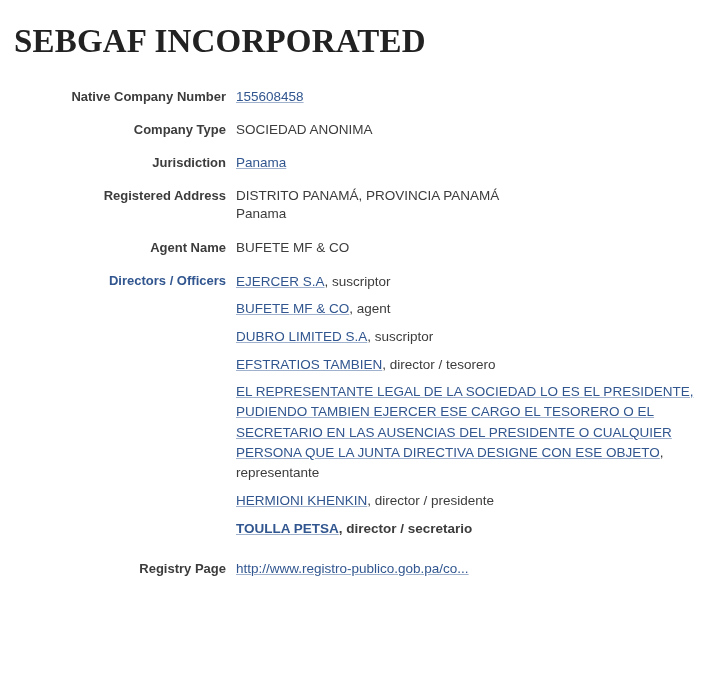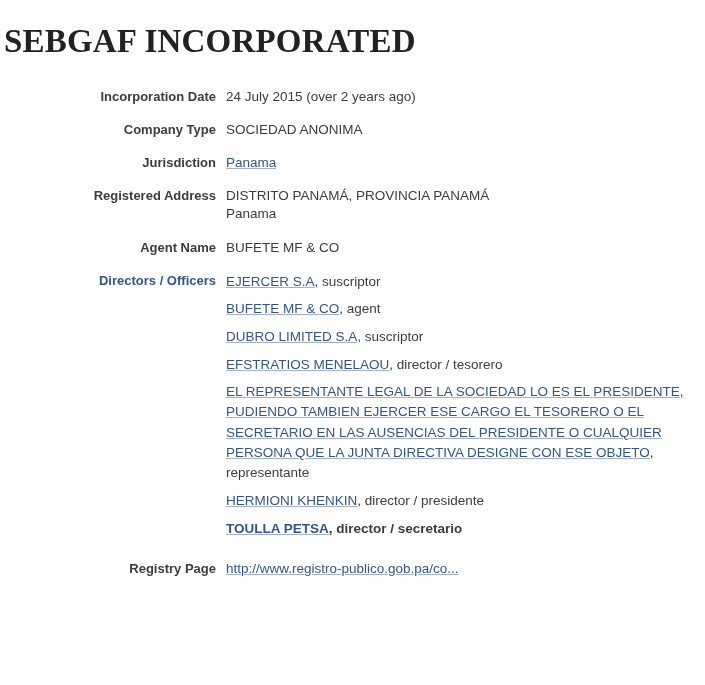--- a/index.html
+++ b/index.html
@@ -12,21 +12,21 @@
     background: #ffffff;
     font-family: "Liberation Sans", sans-serif;
     color: #333333;
     overflow: hidden;
   }
   .page {
     position: relative;
     width: 705px;
     height: 685px;
     box-sizing: border-box;
-    padding: 22px 10px 0 4px;
+    padding: 22px 10px 0 14px;
   }
   .company-title {
     font-family: "Liberation Serif", serif;
     font-size: 33px;
     font-weight: bold;
     color: #222222;
     letter-spacing: 0.2px;
     margin: 0 0 26px 0;
     line-height: 1.2;
   }
@@ -88,26 +88,28 @@
 </head>
 <body>
 
 <div class="page">
 
   <h1 class="company-title">SEBGAF INCORPORATED</h1>
 
   <table class="attributes">
     <tbody>
 
+      <tr>
+        <td class="attr-label">Native Company Number</td>
+        <td class="attr-value">
+          <span class="linkish">155608458</span>
+        </td>
+      </tr>
 
 
-      <tr>
-        <td class="attr-label">Incorporation Date</td>
-        <td class="attr-value">24 July 2015 (over 2 years ago)</td>
-      </tr>
 
       <tr>
         <td class="attr-label">Company Type</td>
         <td class="attr-value">SOCIEDAD ANONIMA</td>
       </tr>
 
       <tr>
         <td class="attr-label">Jurisdiction</td>
         <td class="attr-value">
           <span class="linkish">Panama</span>
@@ -126,21 +128,21 @@
         <td class="attr-label">Agent Name</td>
         <td class="attr-value">BUFETE MF &amp; CO</td>
       </tr>
 
       <tr>
         <td class="attr-label link-label">Directors / Officers</td>
         <td class="attr-value">
           <span class="officer"><a href="#">EJERCER S.A</a><span class="role">, suscriptor</span></span>
           <span class="officer"><a href="#">BUFETE MF &amp; CO</a><span class="role">, agent</span></span>
           <span class="officer"><a href="#">DUBRO LIMITED S.A</a><span class="role">, suscriptor</span></span>
-          <span class="officer"><a href="#">EFSTRATIOS MENELAOU</a><span class="role">, director / tesorero</span></span>
+          <span class="officer"><a href="#">EFSTRATIOS TAMBIEN</a><span class="role">, director / tesorero</span></span>
           <span class="officer officer-long"><a href="#">EL REPRESENTANTE LEGAL DE LA SOCIEDAD LO ES EL PRESIDENTE, PUDIENDO TAMBIEN EJERCER ESE CARGO EL TESORERO O EL SECRETARIO EN LAS AUSENCIAS DEL PRESIDENTE O CUALQUIER PERSONA QUE LA JUNTA DIRECTIVA DESIGNE CON ESE OBJETO</a><span class="role">, representante</span></span>
           <span class="officer"><a href="#">HERMIONI KHENKIN</a><span class="role">, director / presidente</span></span>
           <span class="officer"><a href="#">TOULLA PETSA</a><span class="role">, director / secretario</span></span>
         </td>
       </tr>
 
       <tr>
         <td class="attr-label">Registry Page</td>
         <td class="attr-value">
           <a href="#">http://www.registro-publico.gob.pa/co...</a>

